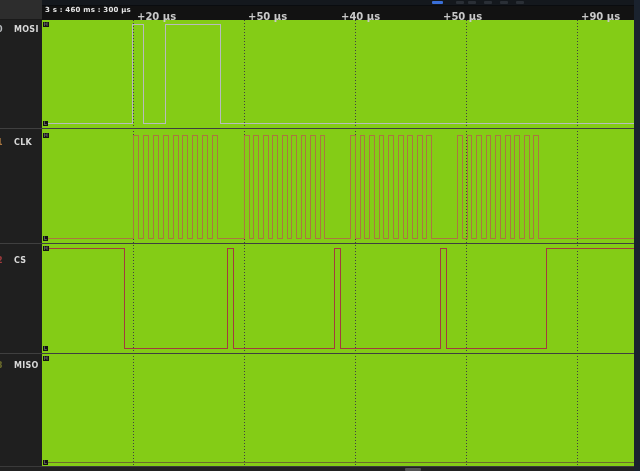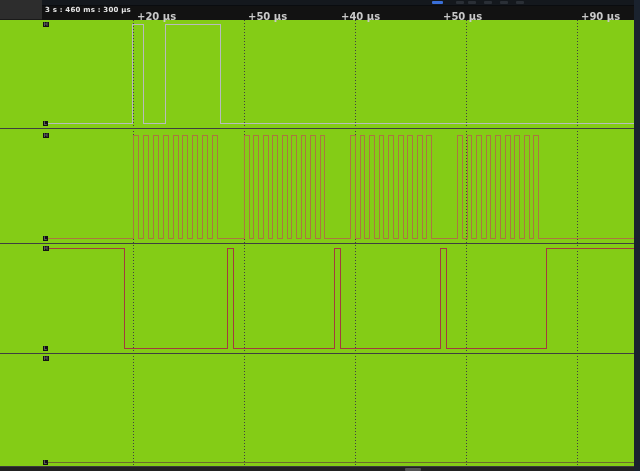--- a/index.html
+++ b/index.html
@@ -46,20 +46,38 @@
 
   <div class="toolbar-strip">
       <div class="tb-btn tb-blue" style="left: 390px; width: 11px;"></div>
       <div class="tb-btn" style="left: 414px; width: 8px;"></div>
       <div class="tb-btn" style="left: 426px; width: 8px;"></div>
       <div class="tb-btn" style="left: 442px; width: 8px;"></div>
       <div class="tb-btn" style="left: 458px; width: 8px;"></div>
       <div class="tb-btn" style="left: 474px; width: 8px;"></div>
     </div>
 
+  <div class="sidebar">
+    <div class="ch-row" style="top: 5px;">
+      <span class="ch-num" style="color: rgb(184, 187, 190);">0</span>
+      <span class="ch-name">MOSI</span>
+    </div>
+    <div class="ch-row" style="top: 118px;">
+      <span class="ch-num" style="color: rgb(170, 119, 64);">1</span>
+      <span class="ch-name">CLK</span>
+    </div>
+    <div class="ch-row" style="top: 236px;">
+      <span class="ch-num" style="color: rgb(163, 59, 62);">2</span>
+      <span class="ch-name">CS</span>
+    </div>
+    <div class="ch-row" style="top: 341px;">
+      <span class="ch-num" style="color: rgb(108, 108, 44);">3</span>
+      <span class="ch-name">MISO</span>
+    </div>
+  </div>
 
   <svg id="wave-svg" width="640" height="471" shape-rendering="crispEdges">
       <line x1="133.5" y1="20" x2="133.5" y2="466" stroke="#404040" stroke-width="1" stroke-dasharray="1 2"></line>
       <line x1="244.5" y1="20" x2="244.5" y2="466" stroke="#404040" stroke-width="1" stroke-dasharray="1 2"></line>
       <line x1="355.5" y1="20" x2="355.5" y2="466" stroke="#404040" stroke-width="1" stroke-dasharray="1 2"></line>
       <line x1="466.5" y1="20" x2="466.5" y2="466" stroke="#404040" stroke-width="1" stroke-dasharray="1 2"></line>
       <line x1="577.5" y1="20" x2="577.5" y2="466" stroke="#404040" stroke-width="1" stroke-dasharray="1 2"></line>
       <line x1="0" y1="128.5" x2="634" y2="128.5" stroke="#3f3f3f" stroke-width="1"></line>
       <line x1="0" y1="243.5" x2="634" y2="243.5" stroke="#3f3f3f" stroke-width="1"></line>
       <line x1="0" y1="353.5" x2="634" y2="353.5" stroke="#3f3f3f" stroke-width="1"></line>

